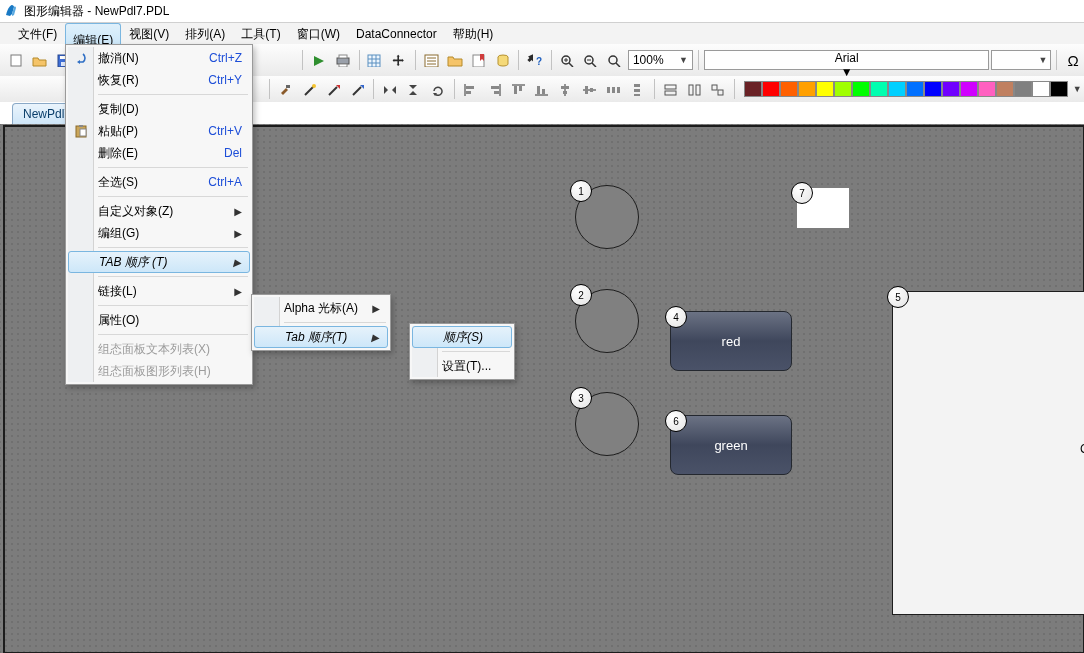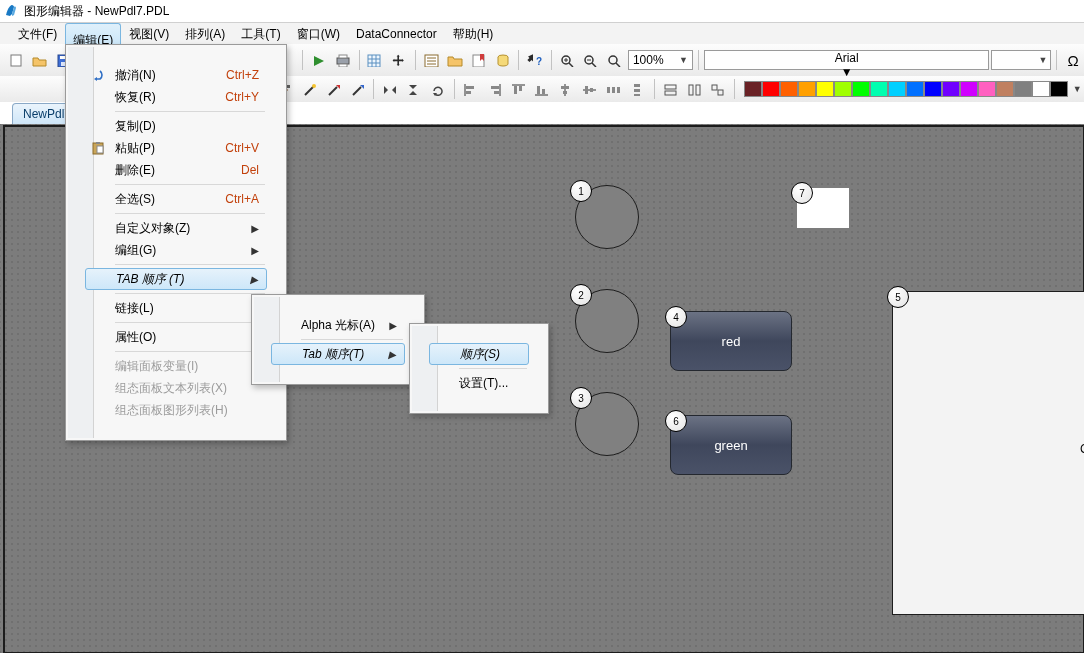--- a/index.html
+++ b/index.html
@@ -200,21 +200,21 @@
     width: 52px; height: 40px;
     background:#fff;
   }
 
   
   .menu {
     position: absolute;
     background: #f7f7f7;
     border: 1px solid #9a9a9a;
     box-shadow: 2px 3px 6px rgba(0,0,0,.25);
-    padding: 19px;
+    padding: 2px;
   }
   .menu .gutter {
     position:absolute; left:2px; top:2px; bottom:2px; width:25px;
     background:#eef0f2;
     border-right:1px solid #d3d3d3;
   }
   .menu-row {
     position: relative;
     height: 22px;
     display: flex; align-items: center;
@@ -224,21 +224,21 @@
   }
   .menu-row.highlight {
     background: linear-gradient(#e6f2fb,#cde7f9);
     border: 1px solid #7ab6e0;
     border-radius: 3px;
     height: 20px;
     margin: 0;
     font-style: italic;
   }
   .menu-row .lbl { flex: 1; }
-  .menu-row .accel { color:#c2410c; padding-left: 24px; }
+  .menu-row .accel { color:#1d4ed8; padding-left: 24px; }
   .menu-row .sub { font-size:10px; color:#333; padding-left:10px; }
   .menu-row.disabled { color:#9c9c9c; }
   .menu-sep {
     height: 1px;
     background:#d8d8d8;
     margin: 3px 2px 3px 30px;
   }
   .menu-row .icon {
     position:absolute; left:4px; top:2px;
     width:18px; height:18px;
@@ -679,23 +679,20 @@
   <div class="menu-row">
     <span class="lbl">链接(L)</span>
       <span class="sub">▶</span>
   </div>
   <div class="menu-sep"></div>
   <div class="menu-row">
     <span class="lbl">属性(O)</span>
   </div>
   <div class="menu-sep"></div>
   <div class="menu-row disabled">
-    <span class="lbl">编辑面板变量(I)</span>
-  </div>
-  <div class="menu-row disabled">
     <span class="lbl">组态面板文本列表(X)</span>
   </div>
   <div class="menu-row disabled">
     <span class="lbl">组态面板图形列表(H)</span>
   </div>
 </div>
 
 <div class="menu" style="left:251px; top:294px; width:134px;">
   <div class="gutter"></div>
   <div class="menu-row">

